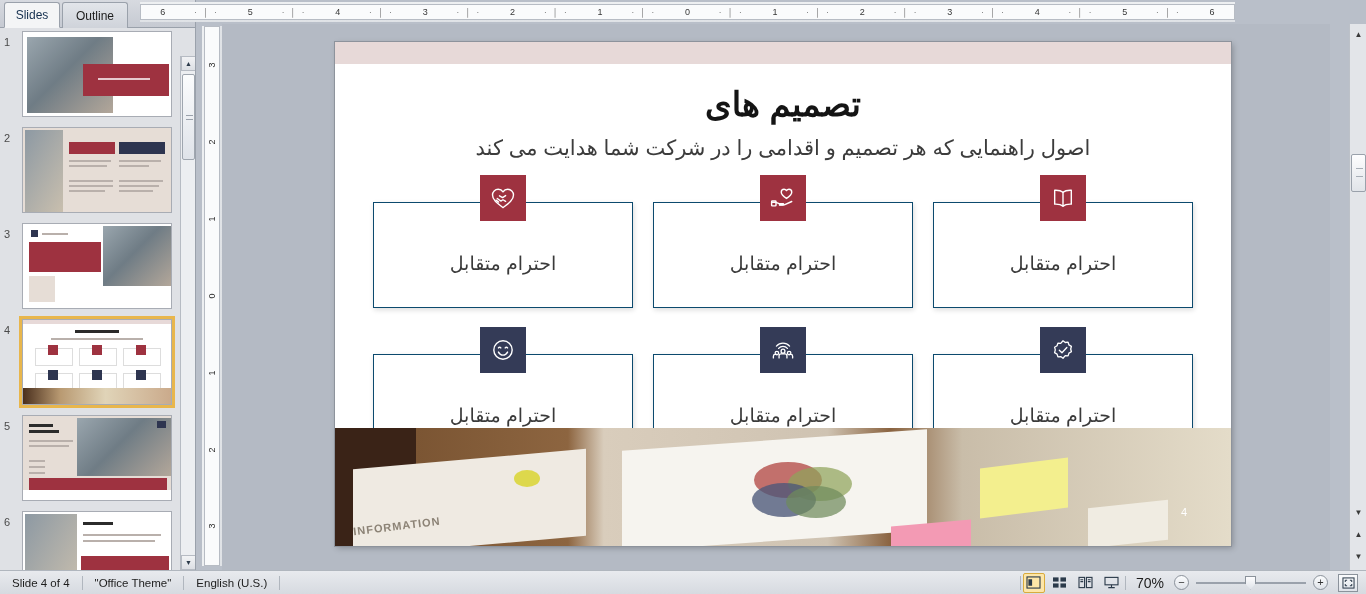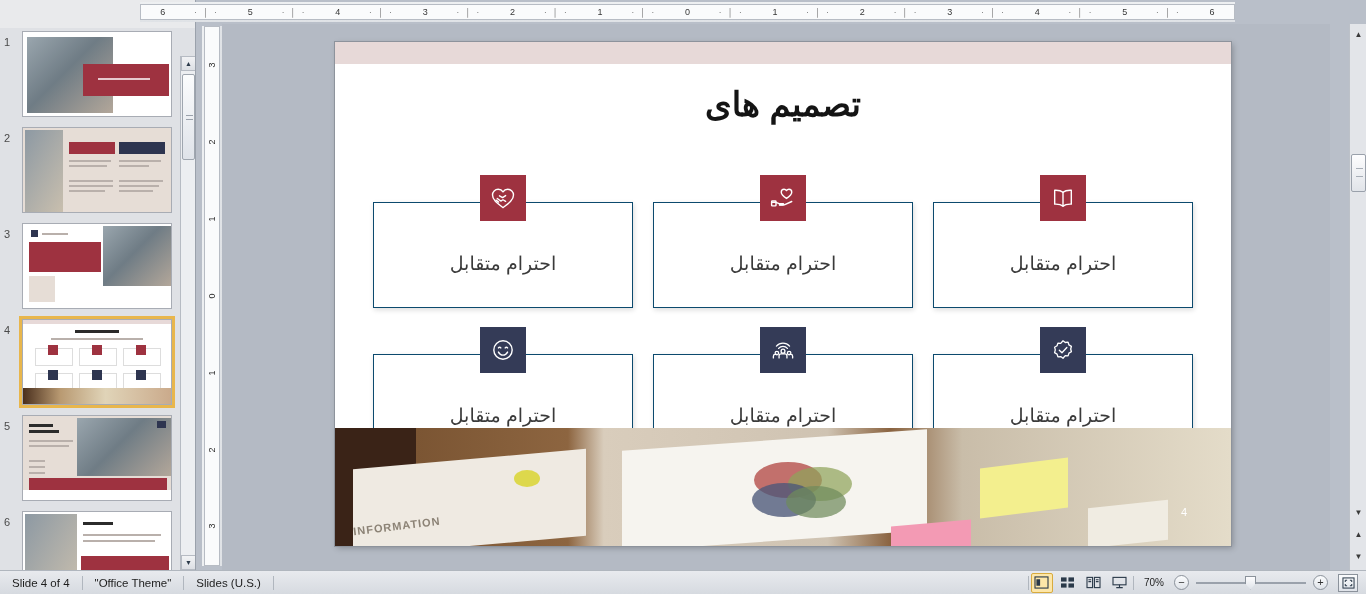--- a/index.html
+++ b/index.html
@@ -233,21 +233,21 @@
   }
   .sb-item { padding: 0 12px; height: 24px; display: flex; align-items: center; }
   .sb-sep { width: 1px; height: 14px; background: #b0b6be; }
   .sb-right { margin-left: auto; display: flex; align-items: center; height: 24px; }
   .viewbtn {
     width: 22px; height: 20px; margin: 0 2px;
     display: flex; align-items: center; justify-content: center;
     cursor: pointer; border: 1px solid transparent; border-radius: 2px;
   }
   .viewbtn.active { background: #fde6a8; border-color: #d8ab3e; }
-  .zoomlabel { padding: 0 10px; font-size: 10px; }
+  .zoomlabel { padding: 0 10px; font-size: 14px; }
   .zoom-minus, .zoom-plus {
     width: 15px; height: 15px; border-radius: 50%;
     border: 1px solid #8b929b; background: linear-gradient(#fbfcfd,#dfe3e9);
     display: flex; align-items: center; justify-content: center;
     font-size: 11px; line-height: 1; color: #333; cursor: pointer;
   }
   .zoom-track {
     position: relative; width: 110px; height: 14px; margin: 0 7px;
   }
   .zoom-track::before {
@@ -268,20 +268,29 @@
     cursor: pointer;
   }
 </style>
 </head>
 <body>
 
 <div class="app">
 
   <div class="left-panel">
 
+    <div class="tabstrip">
+      <div class="tab active">
+        <span>Slides</span>
+      </div>
+      <div class="tab inactive">
+        <span>Outline</span>
+      </div>
+      <div class="tab-close">×</div>
+    </div>
 
     <div class="thumbs">
 
       <div class="thumb-row">
         <div class="thumb-num">1</div>
         <div class="thumb-box">
           <div class="thumb-inner">
             <div class="ph photo-a" style="left:4px;top:5px;width:86px;height:76px;"></div>
             <div class="ph maroon" style="left:60px;top:32px;width:86px;height:32px;"></div>
             <div class="ph lineW" style="left:75px;top:46px;width:52px;"></div>
@@ -431,20 +440,21 @@
         <div class="rv-num">3</div>
       </div>
   </div>
 
   <div class="stage">
     <div class="slide">
 
       <div class="slide-topband"></div>
 
       <div class="slide-title">تصمیم های</div>
+      <div class="slide-sub">اصول راهنمایی که هر تصمیم و اقدامی را در شرکت شما هدایت می کند</div>
 
       <div class="cards">
 
         <div class="card-row">
 
           <div class="card">
             <div class="card-icon ic-maroon">
               <svg width="28" height="28" viewBox="0 0 32 32" fill="none" stroke="#fff" stroke-width="1.6" stroke-linecap="round" stroke-linejoin="round">
                 <path d="M16 27C10 22.5 4 18.5 4 12.5 4 8.9 6.9 6 10.5 6c2.3 0 4.3 1.2 5.5 3 1.2-1.8 3.2-3 5.5-3C25.1 6 28 8.9 28 12.5c0 6-6 10-12 14.5z"></path>
                 <path d="M9.5 16.5l4 3 2.5-1.5 3 1.8"></path>
@@ -548,21 +558,21 @@
     <div class="rs-btn rs-dn">▼</div>
     <div class="rs-btn rs-prev">▲</div>
     <div class="rs-btn rs-next">▼</div>
   </div>
 
   <div class="statusbar">
     <div class="sb-item">Slide 4 of 4</div>
     <div class="sb-sep"></div>
     <div class="sb-item">"Office Theme"</div>
     <div class="sb-sep"></div>
-    <div class="sb-item">Slides (U.S.)</div>
+    <div class="sb-item">English (U.S.)</div>
     <div class="sb-sep"></div>
 
     <div class="sb-right">
       <div class="sb-sep"></div>
 
       <div class="viewbtn active">
         <svg width="15" height="13" viewBox="0 0 16 14" fill="none" stroke="#2b3a4a" stroke-width="1.2">
           <rect x="1" y="1" width="14" height="12"></rect>
           <rect x="2.5" y="3.5" width="4" height="7" fill="#2b3a4a" stroke="none"></rect>
         </svg>

